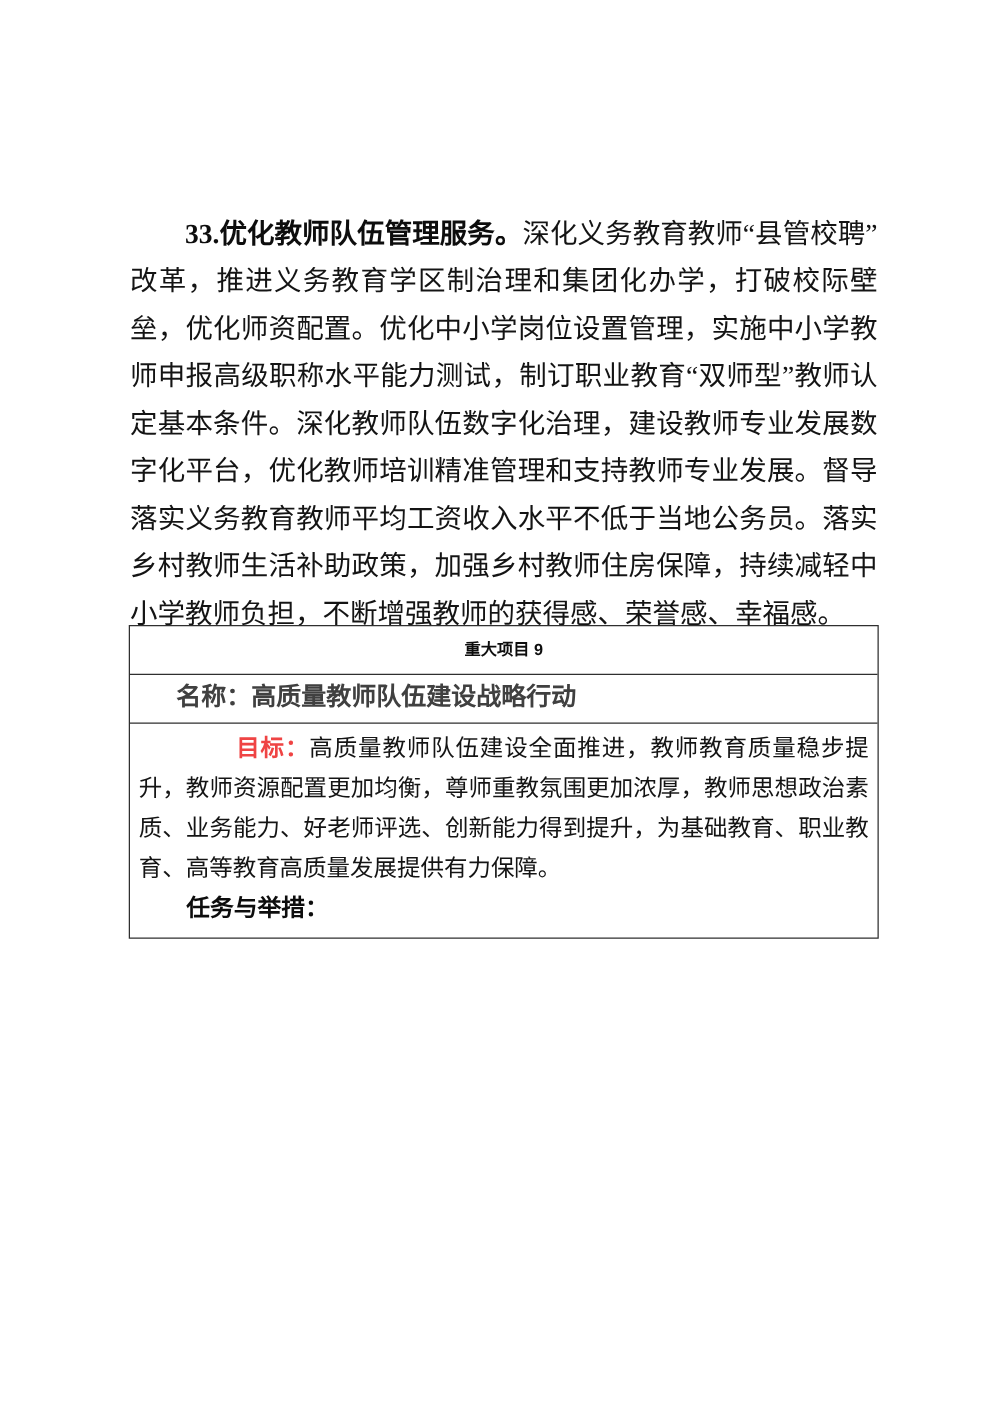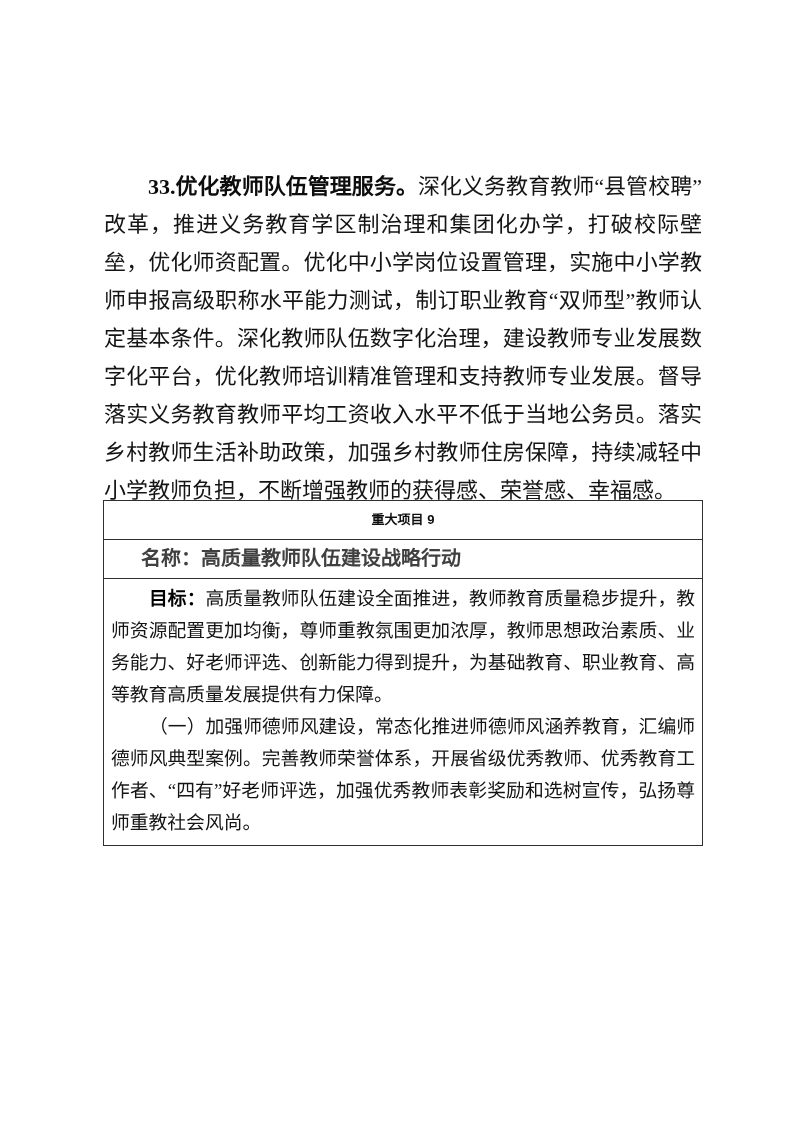--- a/index.html
+++ b/index.html
@@ -75,21 +75,22 @@
     text-justify: inter-character;
     color: #141414;
   }
   .pt-body p {
     margin: 0;
     text-indent: 38px;
   }
   .label-bold {
     font-family: "Liberation Sans", "DejaVu Sans", sans-serif;
     font-weight: 700;
-    color: #000000;
+    color: #ef4444;
+    margin-left: 40px;
   }
   .tasks-label {
     font-family: "Liberation Sans", "DejaVu Sans", sans-serif;
     font-weight: 700;
     font-size: 19px;
     color: #0d0d0d;
   }
   
   .page-footer {
     position: absolute;
@@ -113,22 +114,22 @@
   <div class="project-table">
 
     <div class="pt-title-row">重大项目 9</div>
 
     <div class="pt-name-row">名称：高质量教师队伍建设战略行动</div>
 
     <div class="pt-body">
 
       <p><span class="label-bold">目标：</span><span>高质量教师队伍建设全面推进，教师教育质量稳步提升，教师资源配置更加均衡，尊师重教氛围更加浓厚，教师思想政治素质、业务能力、好老师评选、创新能力得到提升，为基础教育、职业教育、高等教育高质量发展提供有力保障。</span></p>
 
+      <p class="tasks-label">任务与举措：</p>
 
-      <p>（一）加强师德师风建设，常态化推进师德师风涵养教育，汇编师德师风典型案例。完善教师荣誉体系，开展省级优秀教师、优秀教育工作者、“四有”好老师评选，加强优秀教师表彰奖励和选树宣传，弘扬尊师重教社会风尚。</p>
 
 
     </div>
   </div>
 
   <div class="page-footer">— 36 —</div>
 
 </div>
 
 </body></html>

